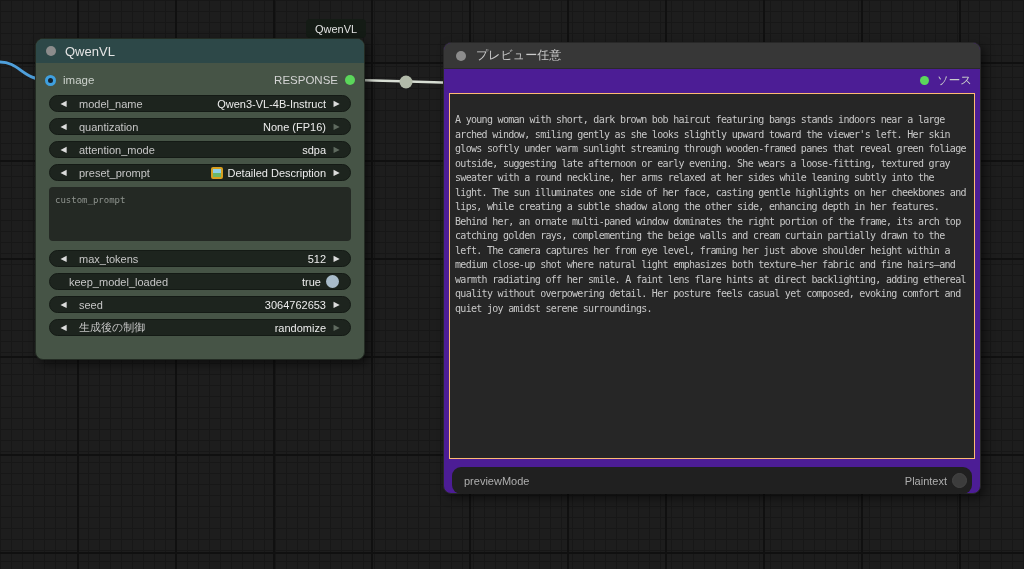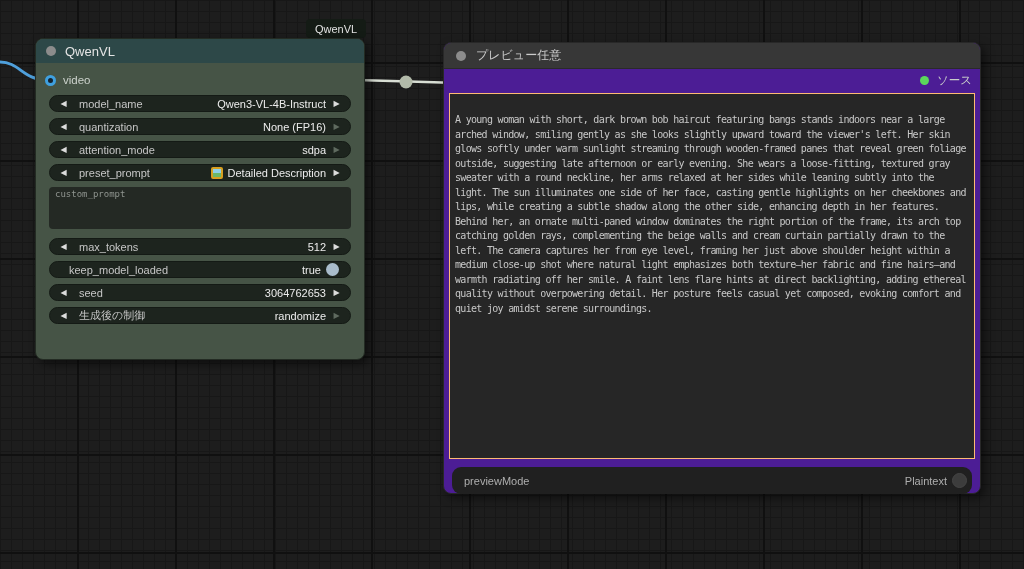--- a/index.html
+++ b/index.html
@@ -46,21 +46,21 @@
   }
   .arr { font-size:8px; color:#dcdcdc; width:13px; text-align:center; flex:0 0 auto; }
   .arr.dim { color:#5f6a5f; }
   .wlabel { margin-left:9px; white-space:nowrap; }
   .wvalue { margin-left:auto; margin-right:4px; color:#ececec; white-space:nowrap; display:flex; align-items:center; gap:5px; }
   .img-ico {
     width:12px; height:12px; border:2px solid #d8a021; border-radius:2px; display:inline-block;
     background:linear-gradient(#8fd0e8 45%, #6db868 45%);
   }
   .custom-prompt {
-    height:42px; background:#242924; border-radius:4px; margin:2px 0 9px 0; padding:2px 6px;
+    height:54px; background:#242924; border-radius:4px; margin:2px 0 9px 0; padding:8px 6px;
     font-family:"DejaVu Sans Mono", monospace; font-size:9px; color:#8f948f;
   }
   .toggle-dot { width:13px; height:13px; border-radius:50%; background:#a9bccb; flex:0 0 auto; }
 
   
   #preview-node { left:443px; top:42px; width:538px; height:452px; background:#4c1d95; border:1px solid #282828; }
   .prev-header {
     height:26px; background:#373737; border-radius:7px 7px 0 0; border-bottom:1px solid #2a2a2a;
     display:flex; align-items:center; padding:0 12px; gap:10px;
   }
@@ -95,21 +95,23 @@
 
 <div class="node" id="qwen-node">
   <div class="qwen-header">
     <span class="collapse-dot"></span>
     <span class="node-title">QwenVL</span>
   </div>
 
   <div class="ports">
     <div class="port-row">
       <span class="in-dot"></span>
-      <span class="port-label">video</span>
+      <span class="port-label">image</span>
+      <span class="out-label">RESPONSE</span>
+      <span class="out-dot"></span>
     </div>
   </div>
 
   <div class="widgets">
     <div class="widget">
       <span class="arr">◀</span>
       <span class="wlabel">model_name</span>
       <span class="wvalue">Qwen3-VL-4B-Instruct</span>
       <span class="arr">▶</span>
     </div>

